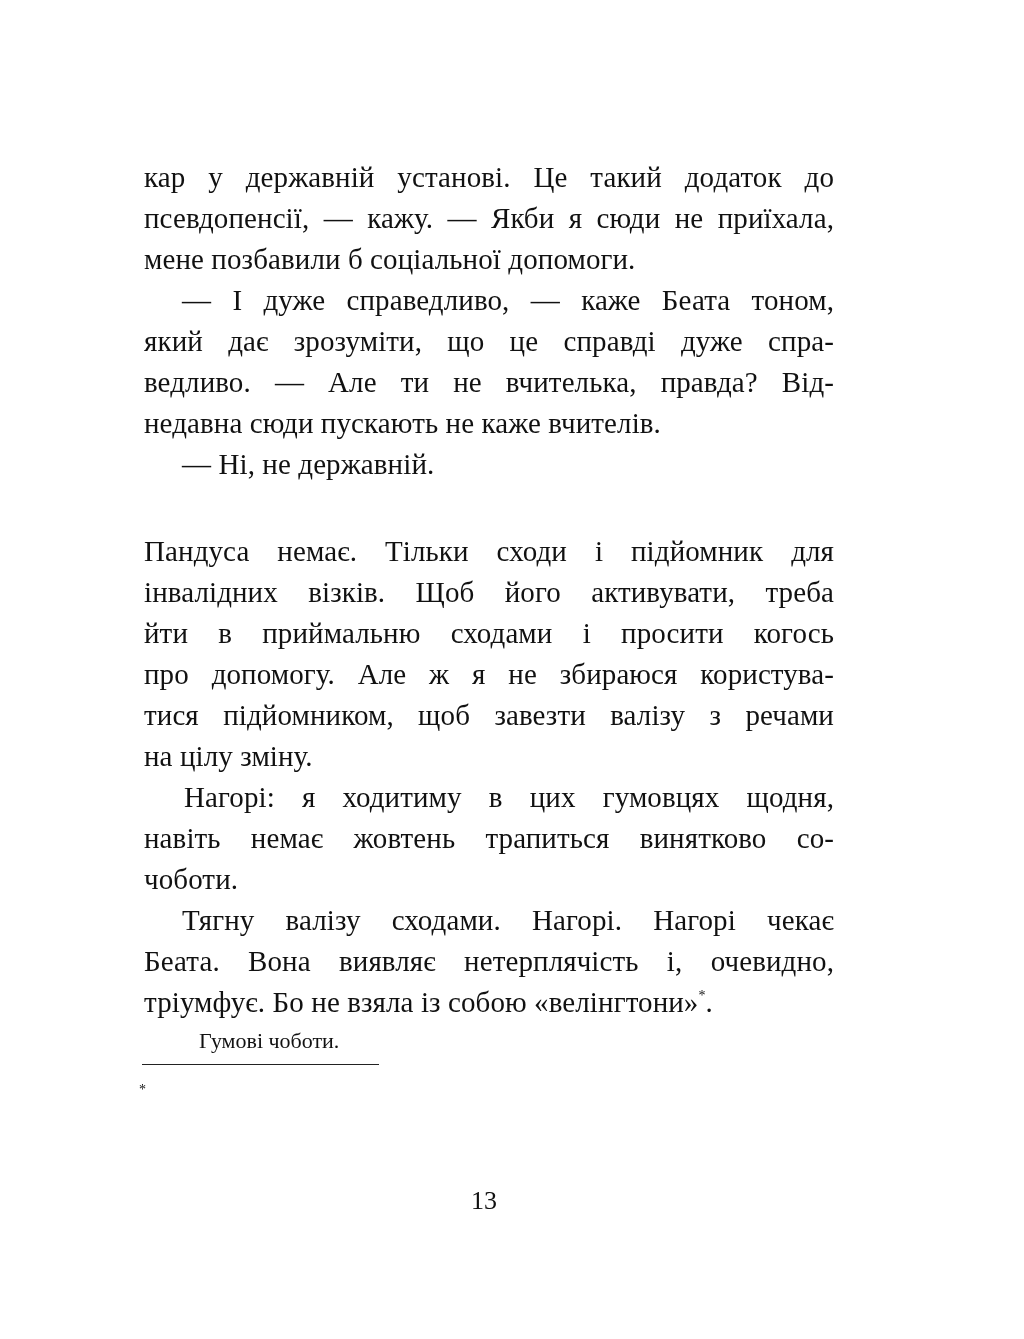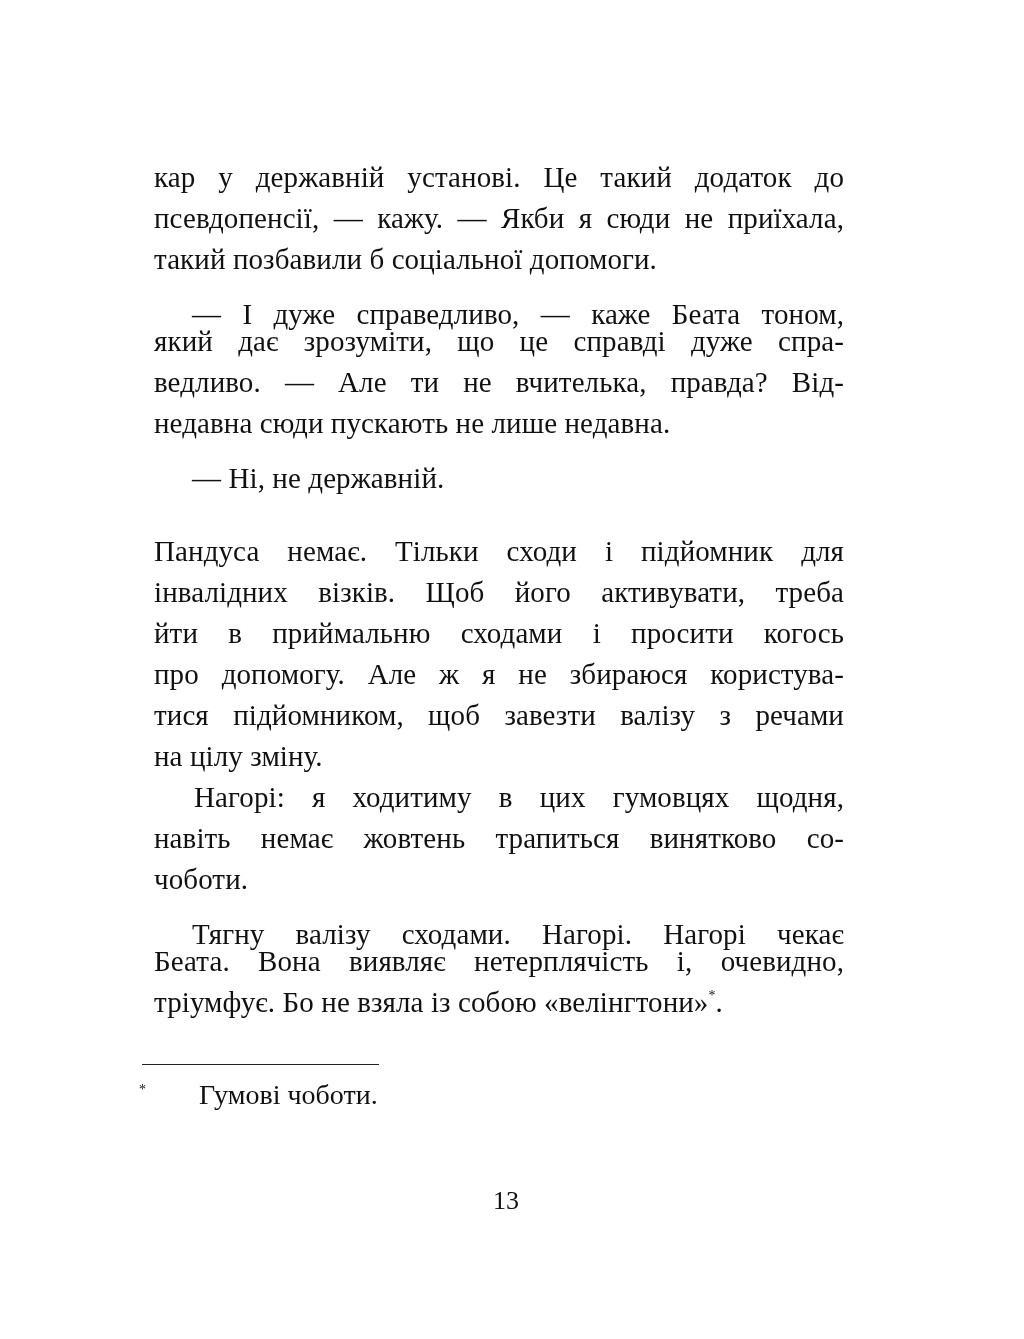--- a/index.html
+++ b/index.html
@@ -16,84 +16,83 @@
       color: #111111;
     }
     .page {
       position: absolute;
       left: 142px;
       top: 0;
       width: 690px;
     }
     .line {
       position: absolute;
-      left: 12px;
+      left: 2px;
       white-space: nowrap;
       font-size: 29px;
       line-height: 41px;
       height: 41px;
       letter-spacing: 0.1px;
       font-family: Liberation Serif, serif;
     }
     .justify {
       width: 690px;
       text-align: justify;
       text-align-last: justify;
     }
-    .indent { padding-left: 38px; box-sizing: border-box; margin-top: 14px; }
+    .indent { padding-left: 38px; box-sizing: border-box; }
     .indent-wide { padding-left: 40px; box-sizing: border-box; }
     .rule {
       position: absolute;
       left: 142px;
       top: 1064px;
       width: 237px;
       height: 0;
       border-top: 1.3px solid #222;
     }
     .fn-mark {
       position: absolute;
       left: 139px;
       top: 1082px;
       font-size: 14px;
       line-height: 16px;
     }
     .fn-text {
       position: absolute;
       left: 199px;
-      top: 1081px;
-      font-size: 28px;
+      top: 1027px;
+      font-size: 22px;
       line-height: 28px;
     }
     .page-number {
       position: absolute;
       left: 0;
       width: 968px;
       text-align: center;
       top: 1186px;
       font-size: 26px;
       line-height: 30px;
-      margin-left: 22px;
     }
     sup.fnref {
       font-size: 14px;
       vertical-align: 12px;
       line-height: 0;
     }
   </style>
 </head>
 <body>
 
 <div class="page">
   <div class="line justify" style="top:157px">кар у державній установі. Це такий додаток до</div>
   <div class="line justify" style="top:198px">псевдопенсії, — кажу. — Якби я сюди не приїхала,</div>
-  <div class="line" style="top:239px">такий позбавили б соціальної допомоги.</div>
+  <div class="line" style="top:239px">мене позбавили б соціальної допомоги.</div>
   <div class="line justify indent" style="top:280px">— І дуже справедливо, — каже Беата тоном,</div>
   <div class="line justify" style="top:321px">який дає зрозуміти, що це справді дуже спра-</div>
   <div class="line justify" style="top:362px">ведливо. — Але ти не вчителька, правда? Від-</div>
-  <div class="line" style="top:403px">недавна сюди пускають не лише недавна.</div>
+  <div class="line" style="top:403px">недавна сюди пускають не каже вчителів.</div>
   <div class="line indent" style="top:444px">— Ні, не державній.</div>
 
   <div class="line justify" style="top:531px">Пандуса немає. Тільки сходи і підйомник для</div>
   <div class="line justify" style="top:572px">інвалідних візків. Щоб його активувати, треба</div>
   <div class="line justify" style="top:613px">йти в приймальню сходами і просити когось</div>
   <div class="line justify" style="top:654px">про допомогу. Але ж я не збираюся користува-</div>
   <div class="line justify" style="top:695px">тися підйомником, щоб завезти валізу з речами</div>
   <div class="line" style="top:736px">на цілу зміну.</div>
   <div class="line justify indent-wide" style="top:777px">Нагорі: я ходитиму в цих гумовцях щодня,</div>
   <div class="line justify" style="top:818px">навіть немає жовтень трапиться винятково со-</div>

